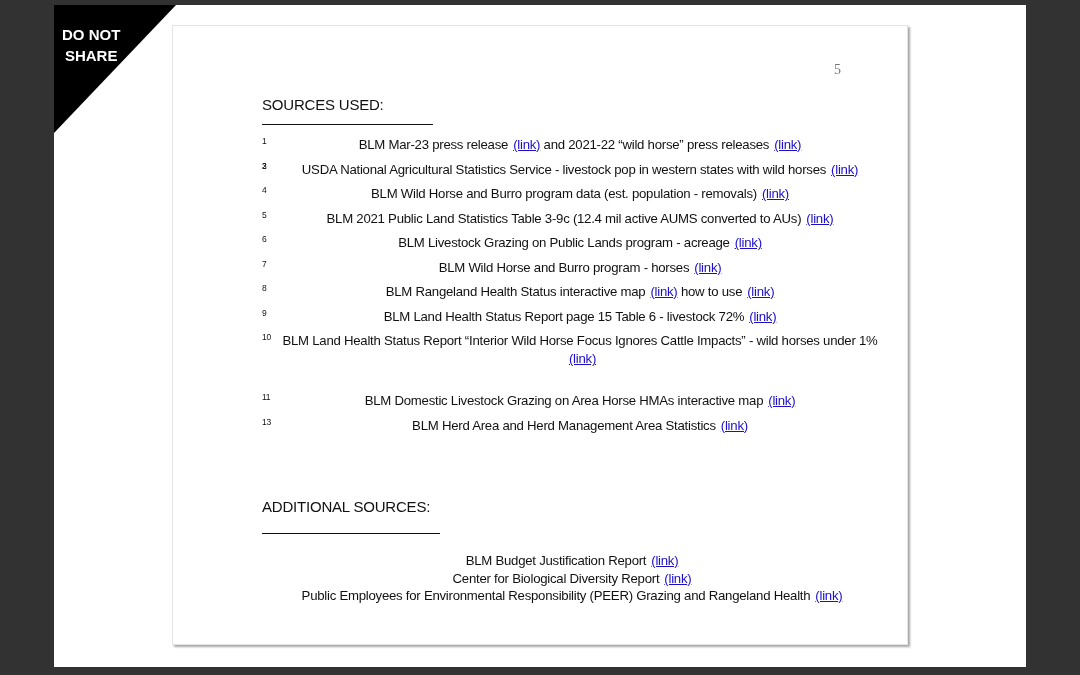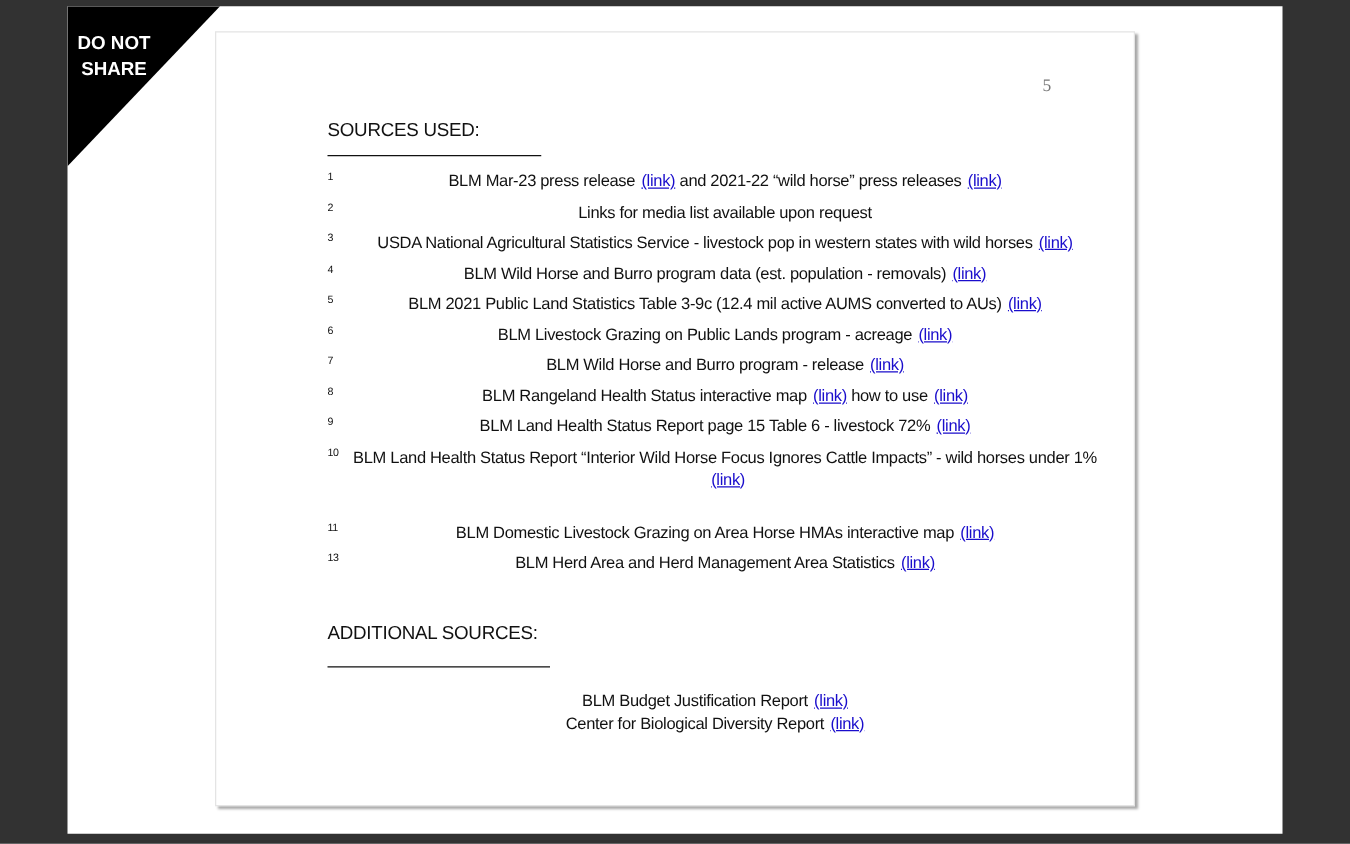--- a/index.html
+++ b/index.html
@@ -67,34 +67,35 @@
   </div>
 
   <div class="page">
     <div class="page-number">5</div>
 
     <div class="heading" style="top:70px">SOURCES USED:</div>
     <div class="rule" style="top:98px; width:171px"></div>
 
     <div class="src-list" id="srcList">
         <div class="src-item" style="margin-top: 0px;"><span class="src-num">1</span><span>BLM Mar-23 press release</span><a class="lnk" href="#">(link)</a><span> and 2021-22 “wild horse” press releases</span><a class="lnk" href="#">(link)</a></div>
-        <div class="src-item" style="margin-top: 6.5px;"><span class="src-num">2</span><span>Links for media list available upon request</span></div>
+        <div class="src-item" style="margin-top: 6.5px;"><span class="src-num">2</span></div>
         <div class="src-item" style="margin-top: 6.5px;"><span class="src-num">3</span><span>USDA National Agricultural Statistics Service - livestock pop in western states with wild horses</span><a class="lnk" href="#">(link)</a></div>
         <div class="src-item" style="margin-top: 6.5px;"><span class="src-num">4</span><span>BLM Wild Horse and Burro program data (est. population - removals)</span><a class="lnk" href="#">(link)</a></div>
         <div class="src-item" style="margin-top: 6.5px;"><span class="src-num">5</span><span>BLM 2021 Public Land Statistics Table 3-9c (12.4 mil active AUMS converted to AUs)</span><a class="lnk" href="#">(link)</a></div>
         <div class="src-item" style="margin-top: 6.5px;"><span class="src-num">6</span><span>BLM Livestock Grazing on Public Lands program - acreage</span><a class="lnk" href="#">(link)</a></div>
-        <div class="src-item" style="margin-top: 6.5px;"><span class="src-num">7</span><span>BLM Wild Horse and Burro program - release</span><a class="lnk" href="#">(link)</a></div>
+        <div class="src-item" style="margin-top: 6.5px;"><span class="src-num">7</span><span>BLM Wild Horse and Burro program - horses</span><a class="lnk" href="#">(link)</a></div>
         <div class="src-item" style="margin-top: 6.5px;"><span class="src-num">8</span><span>BLM Rangeland Health Status interactive map</span><a class="lnk" href="#">(link)</a><span> how to use</span><a class="lnk" href="#">(link)</a></div>
         <div class="src-item" style="margin-top: 6.5px;"><span class="src-num">9</span><span>BLM Land Health Status Report page 15 Table 6 - livestock 72%</span><a class="lnk" href="#">(link)</a></div>
         <div class="src-item" style="margin-top: 6.5px;"><span class="src-num">10</span><span>BLM Land Health Status Report “Interior Wild Horse Focus Ignores Cattle Impacts” - wild horses under 1%</span><a class="lnk" href="#">(link)</a></div>
         <div class="src-item" style="margin-top: 24px;"><span class="src-num">11</span><span>BLM Domestic Livestock Grazing on Area Horse HMAs interactive map</span><a class="lnk" href="#">(link)</a></div>
         <div class="src-item" style="margin-top: 6.5px;"><span class="src-num">13</span><span>BLM Herd Area and Herd Management Area Statistics</span><a class="lnk" href="#">(link)</a></div>
       </div>
 
     <div class="heading" style="top:472px">ADDITIONAL SOURCES:</div>
     <div class="rule" style="top:507px; width:178px"></div>
 
     <div class="add-list" id="addList">
         <div class="add-item"><span>BLM Budget Justification Report</span><a class="lnk" href="#">(link)</a></div>
         <div class="add-item"><span>Center for Biological Diversity Report</span><a class="lnk" href="#">(link)</a></div>
+        <div class="add-item"><span>Public Employees for Environmental Responsibility (PEER) Grazing and Rangeland Health</span><a class="lnk" href="#">(link)</a></div>
       </div>
   </div>
 </div>
 
 </body></html>

